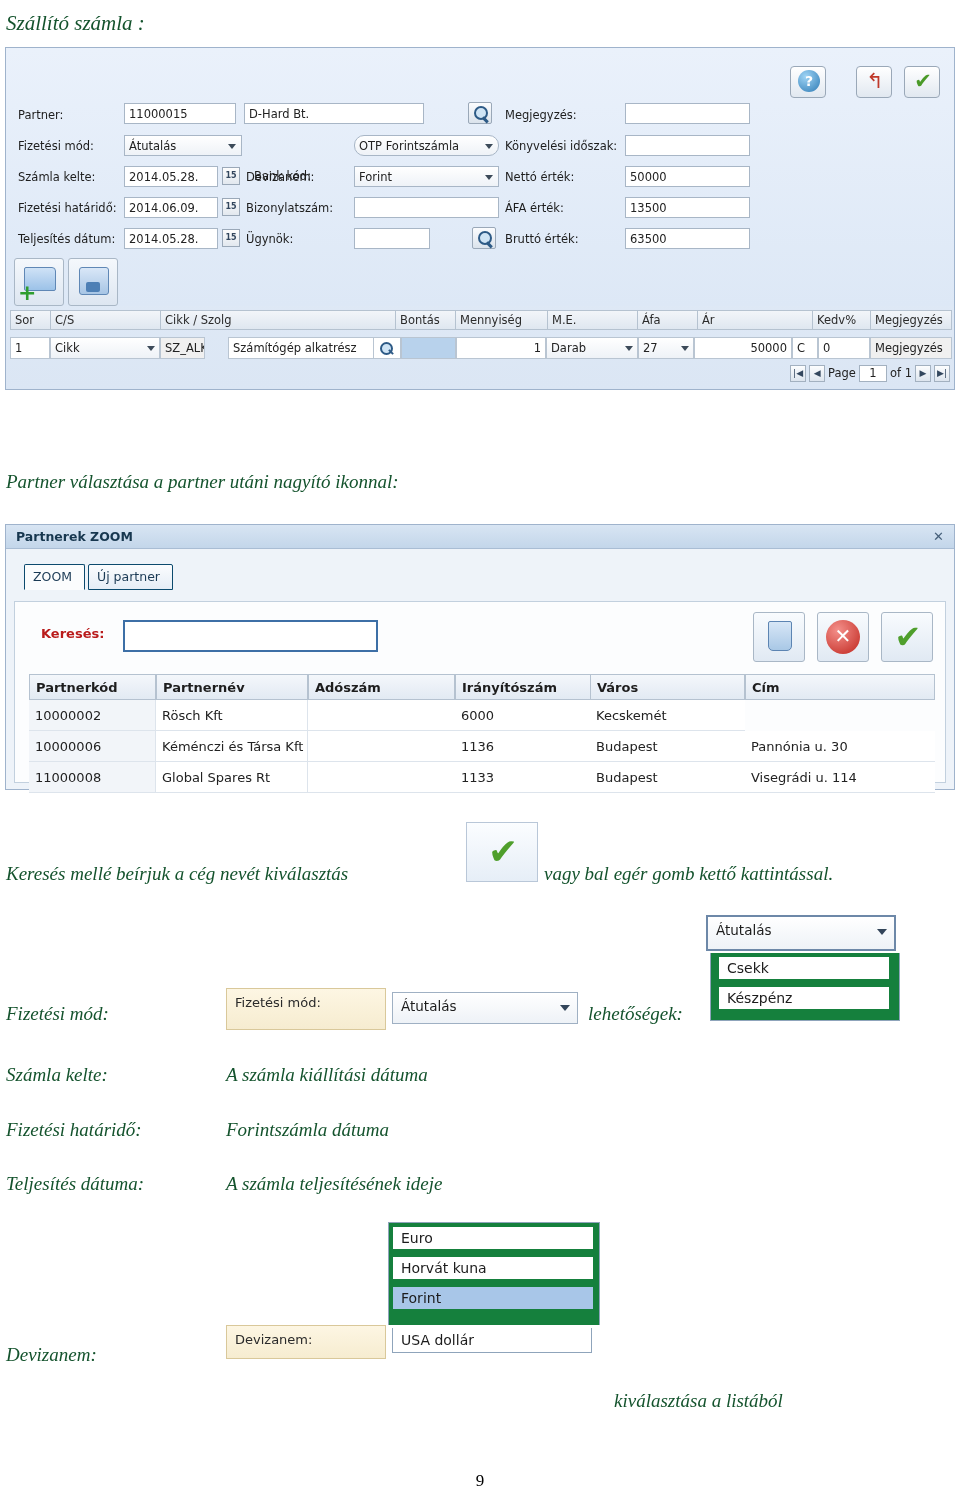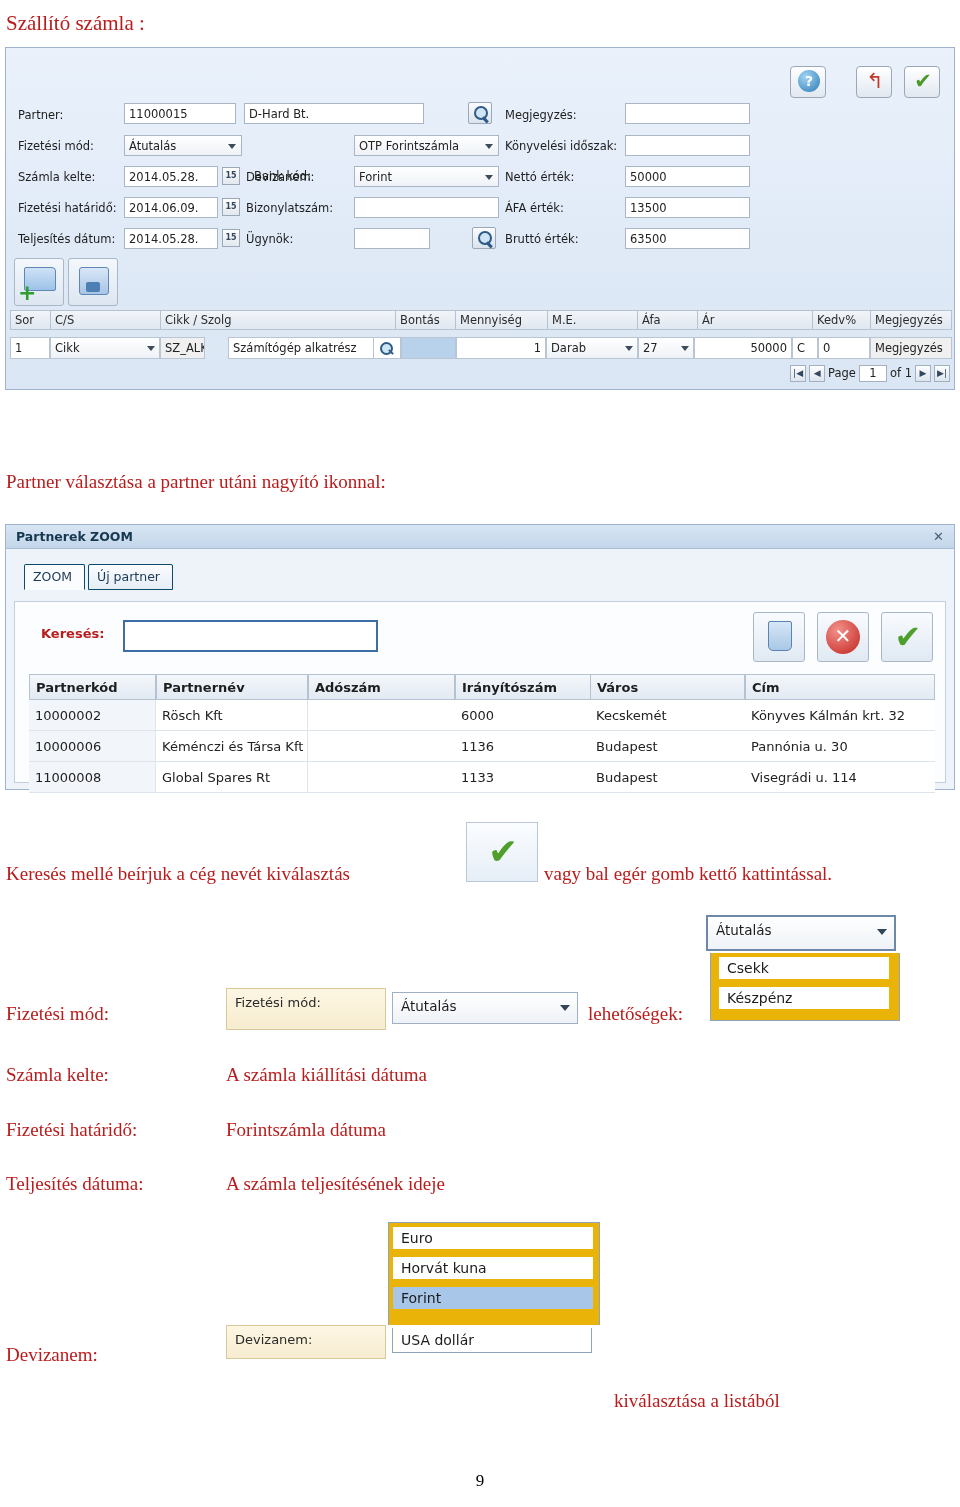--- a/index.html
+++ b/index.html
@@ -13,22 +13,23 @@
     position: relative;
     font-family: "Liberation Serif", serif;
     color: #000;
     overflow: hidden;
   }
 
   
   .doc-text {
     font-family: "Liberation Serif", serif;
     font-size: 19px;
-    color: #b91c1c;
+    color: #14532d;
     line-height: 1.25;
+    font-style: italic;
   }
 
   
   .shot {
     position: absolute;
     background: #dfe9f5;
     border: 1px solid #b9c7d8;
     box-sizing: border-box;
   }
 
@@ -475,21 +476,21 @@
     color: #1c1c1c;
     background: #ffffff;
     padding: 3px 8px;
     box-sizing: border-box;
   }
   .dropitem.sel {
     background: #a8c6e8;
   }
   .droplist {
     position: absolute;
-    background: #eab308;
+    background: #15803d;
     border: 1px solid #8fa4bb;
     box-sizing: border-box;
   }
 
   .bigcheck-box {
     position: absolute;
     border: 1px solid #b9c7d8;
     background: linear-gradient(#fbfdff, #e6eef7);
     box-sizing: border-box;
   }
@@ -528,21 +529,21 @@
     <div class="mag-btn" style="left:462px; top:54px;">
       <div class="glass"></div>
       <div class="handle"></div>
     </div>
     <div class="fld-label" style="left:499px; top:60px;">Megjegyzés:</div>
     <div class="tbox" style="left:619px; top:55px; width:125px;"></div>
 
     <div class="fld-label" style="left:12px; top:91px;">Fizetési mód:</div>
     <div class="combo" style="left:118px; top:87px; width:118px;">Átutalás</div>
     <div class="fld-label" style="left:248px; top:91px;margin-top:30px;">Bank kód:</div>
-    <div class="combo" style="left:348px; top:87px; width:145px;">OTP Forintszámla</div>
+    <div class="combo" style="left:348px; top:87px; width:145px;border-radius:10px;">OTP Forintszámla</div>
     <div class="fld-label" style="left:499px; top:91px;">Könyvelési időszak:</div>
     <div class="tbox" style="left:619px; top:87px; width:125px;"></div>
 
     <div class="fld-label" style="left:12px; top:122px;">Számla kelte:</div>
     <div class="datebox" style="left:118px; top:118px; width:94px;">2014.05.28.</div>
     <div class="cal-btn" style="left:216px; top:119px;">15</div>
     <div class="fld-label" style="left:240px; top:122px;">Devizanem:</div>
     <div class="combo" style="left:348px; top:118px; width:145px;">Forint</div>
     <div class="fld-label" style="left:499px; top:122px;">Nettó érték:</div>
     <div class="tbox" style="left:619px; top:118px; width:125px;">50000</div>
@@ -643,21 +644,20 @@
     <div class="p2-head" style="left:293px; top:72px; width:147px;">Adószám</div>
     <div class="p2-head" style="left:440px; top:72px; width:161px;">Irányítószám</div>
     <div class="p2-head" style="left:575px; top:72px; width:155px;">Város</div>
     <div class="p2-head" style="left:730px; top:72px; width:190px;">Cím</div>
 
     <div class="p2-cell kod" style="left:14px;  top:98px; width:127px;">10000002</div>
     <div class="p2-cell" style="left:141px; top:98px; width:152px; border-right:1px solid #dde4ec;">Rösch Kft</div>
     <div class="p2-cell" style="left:293px; top:98px; width:147px;"></div>
     <div class="p2-cell" style="left:440px; top:98px; width:135px;">6000</div>
     <div class="p2-cell" style="left:575px; top:98px; width:155px;">Kecskemét</div>
-    <div class="p2-cell" style="left:730px; top:98px; width:190px;">Könyves Kálmán krt. 32</div>
 
     <div class="p2-cell kod" style="left:14px;  top:129px; width:127px;">10000006</div>
     <div class="p2-cell" style="left:141px; top:129px; width:152px; border-right:1px solid #dde4ec;">Kéménczi és Társa Kft</div>
     <div class="p2-cell" style="left:293px; top:129px; width:147px;"></div>
     <div class="p2-cell" style="left:440px; top:129px; width:135px;">1136</div>
     <div class="p2-cell" style="left:575px; top:129px; width:155px;">Budapest</div>
     <div class="p2-cell" style="left:730px; top:129px; width:190px;">Pannónia u. 30</div>
 
     <div class="p2-cell kod" style="left:14px;  top:160px; width:127px;">11000008</div>
     <div class="p2-cell" style="left:141px; top:160px; width:152px; border-right:1px solid #dde4ec;">Global Spares Rt</div>

